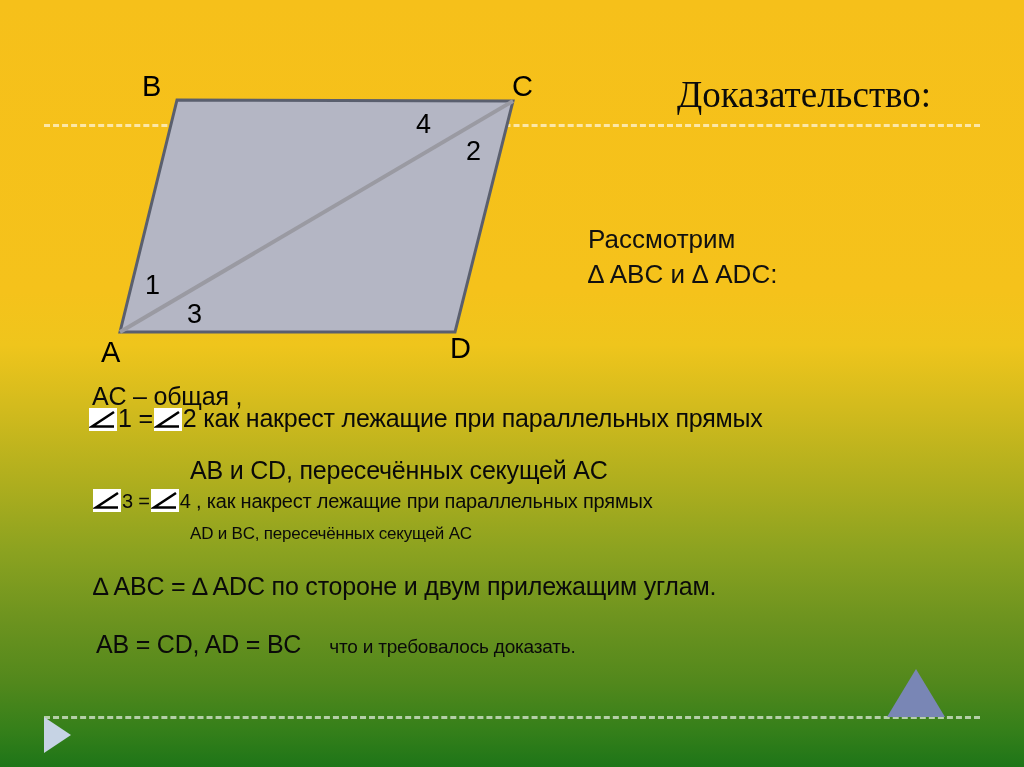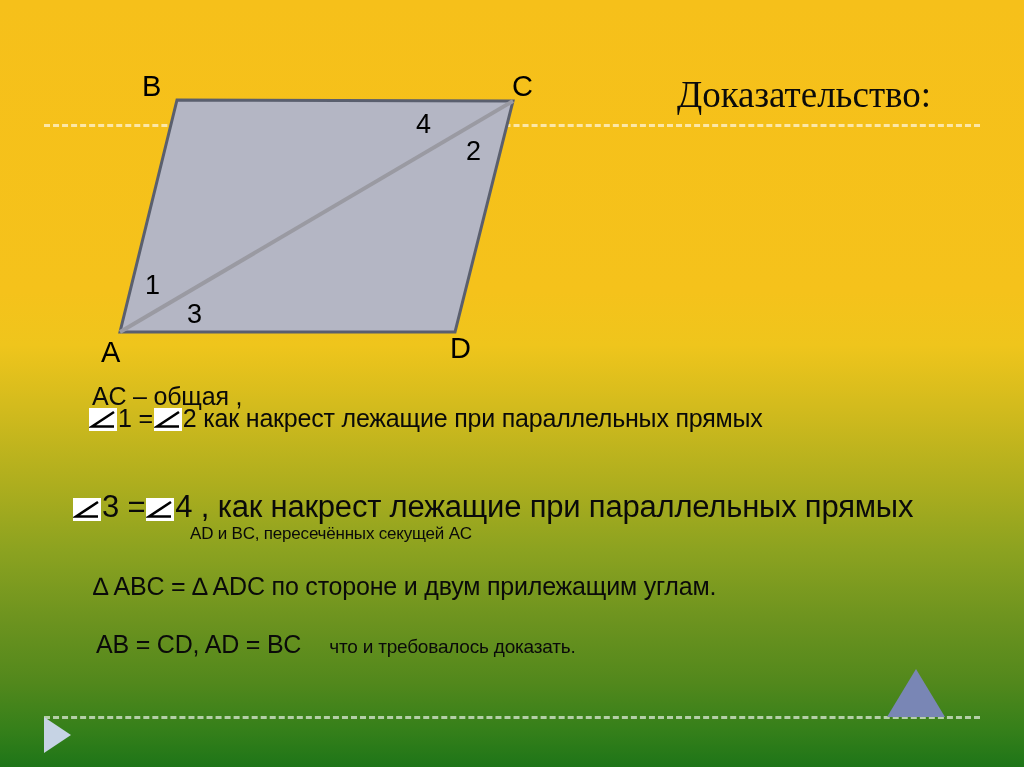--- a/index.html
+++ b/index.html
@@ -102,21 +102,21 @@
   .body-line {
     position: absolute;
     white-space: nowrap;
     color: #0a0a0a;
     font-family: "Liberation Sans", sans-serif;
     letter-spacing: -0.2px;
   }
   #line-ac        { left: 92px;  top: 382px; font-size: 25px; }
   #line-a1        { left: 88px;  top: 404px; font-size: 25px; }
   #line-a1-sub    { left: 190px; top: 456px; font-size: 25px; }
-  #line-a3        { left: 72px;  top: 489px; font-size: 31px; }
+  #line-a3        { left: 92px;  top: 489px; font-size: 20px; }
   #line-a3-sub    { left: 190px; top: 524px; font-size: 17px; }
   #line-congruent { left: 93px;  top: 572px; font-size: 25px; }
   #line-sides     { left: 96px;  top: 630px; font-size: 25px; }
   #line-qed       { font-size: 19px; margin-left: 28px; }
 
   
   .angle-chip {
     display: inline-block;
     position: relative;
     width: 28px;
@@ -167,35 +167,40 @@
   <div class="vertex-label" id="vlabel-D">D</div>
   <div class="vertex-label" id="vlabel-A">A</div>
 
   <div class="angle-label" id="alabel-1">1</div>
   <div class="angle-label" id="alabel-2">2</div>
   <div class="angle-label" id="alabel-3">3</div>
   <div class="angle-label" id="alabel-4">4</div>
 
   <div id="title">Доказательство:</div>
 
+  <div id="consider">
+    <span class="ln">Рассмотрим</span>
+    <span class="ln">∆ ABC  и  ∆ ADC:</span>
+  </div>
 
   <div class="body-line" id="line-ac">AC – общая ,</div>
 
   <div class="body-line" id="line-a1">
     <span class="angle-chip">
       <svg width="28" height="23" viewBox="0 0 28 23" aria-hidden="true">
         <path d="M25 4 L3 18.5 L25 18.5" fill="none" stroke="#000" stroke-width="2.6" stroke-linejoin="miter"></path>
       </svg>
     </span><span>1 =</span><span class="angle-chip">
       <svg width="28" height="23" viewBox="0 0 28 23" aria-hidden="true">
         <path d="M25 4 L3 18.5 L25 18.5" fill="none" stroke="#000" stroke-width="2.6" stroke-linejoin="miter"></path>
       </svg>
     </span><span>2 как накрест лежащие при параллельных прямых</span>
   </div>
 
+  <div class="body-line" id="line-a1-sub">AB и CD, пересечённых   секущей  AC</div>
 
   <div class="body-line" id="line-a3">
     <span class="angle-chip">
       <svg width="28" height="23" viewBox="0 0 28 23" aria-hidden="true">
         <path d="M25 4 L3 18.5 L25 18.5" fill="none" stroke="#000" stroke-width="2.6" stroke-linejoin="miter"></path>
       </svg>
     </span><span>3 =</span><span class="angle-chip">
       <svg width="28" height="23" viewBox="0 0 28 23" aria-hidden="true">
         <path d="M25 4 L3 18.5 L25 18.5" fill="none" stroke="#000" stroke-width="2.6" stroke-linejoin="miter"></path>
       </svg>

